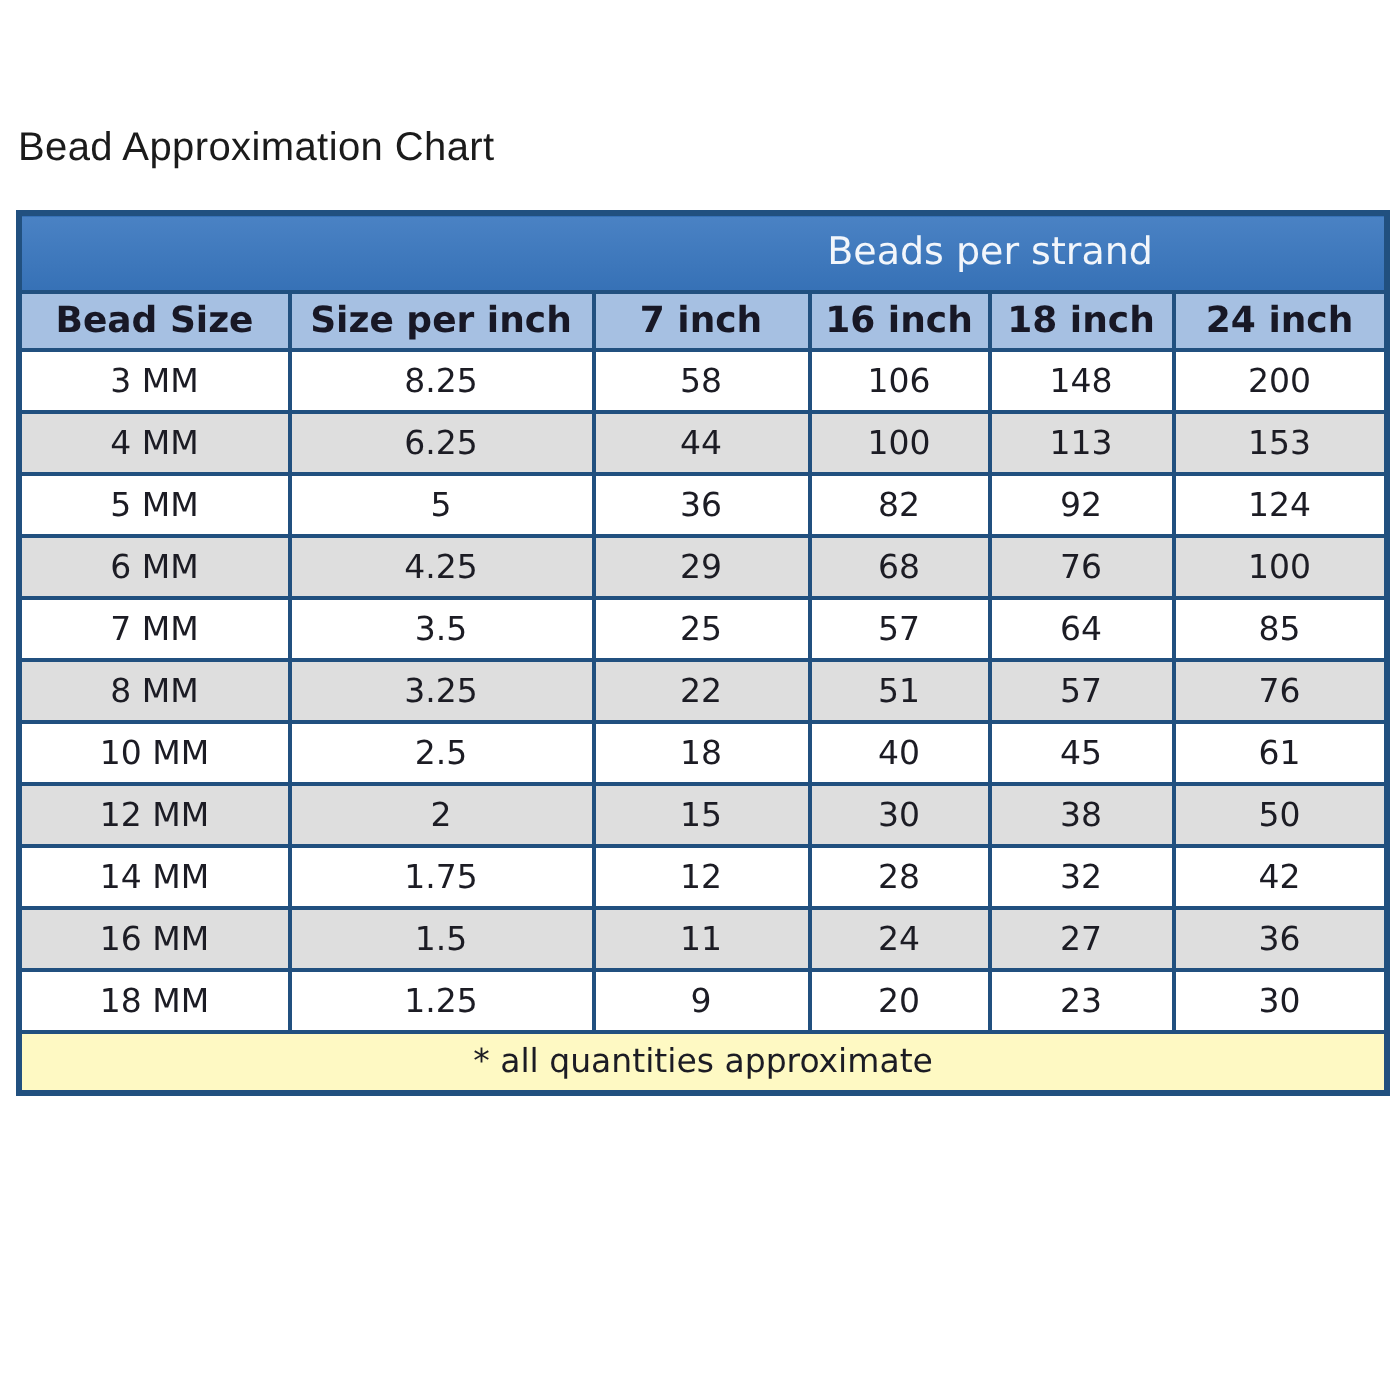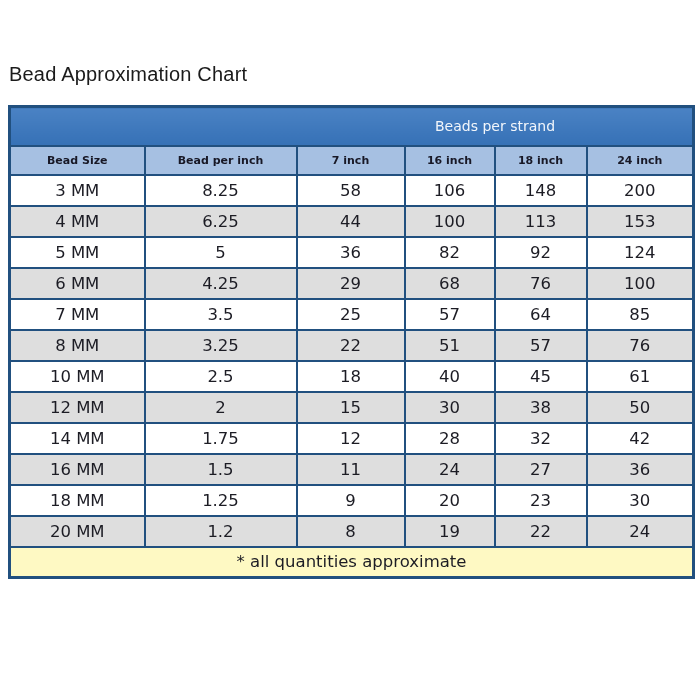--- a/index.html
+++ b/index.html
@@ -33,31 +33,31 @@
     font-family: "DejaVu Sans", sans-serif;
   }
   table.bead-chart, table.bead-chart th, table.bead-chart td {
     border: 2px solid #21507f;
   }
   table.bead-chart { border-width: 3px; }
   .strand-header {
     height: 39px;
     background: linear-gradient(to bottom, #4a82c4, #3671b6);
     color: #f2f6fb;
-    font-size: 14px;
+    font-size: 19px;
     font-weight: 400;
     text-align: center;
     padding-left: 287px;
     vertical-align: middle;
   }
   .col-header-row th {
     height: 29px;
     background: #a6c0e2;
     color: #181826;
-    font-size: 11px;
+    font-size: 18px;
     font-weight: 700;
     text-align: center;
     vertical-align: middle;
     padding: 1px 2px;
   }
   tbody td {
     height: 31px;
     background: #ffffff;
     color: #1c1c24;
     font-size: 16.5px;
@@ -96,21 +96,21 @@
         <col class="c4">
         <col class="c5">
         <col class="c6">
     </colgroup>
     <thead>
       <tr>
         <th class="strand-header" colspan="6">Beads per strand</th>
       </tr>
       <tr class="col-header-row">
         <th>Bead Size</th>
-        <th>Bead per inch</th>
+        <th>Size per inch</th>
         <th>7 inch</th>
         <th>16 inch</th>
         <th>18 inch</th>
         <th>24 inch</th>
       </tr>
     </thead>
     <tbody id="table-body">
         <tr>
           <td>3 MM</td>
           <td>8.25</td>
@@ -191,28 +191,20 @@
           <td>27</td>
           <td>36</td>
         </tr>
         <tr>
           <td>18 MM</td>
           <td>1.25</td>
           <td>9</td>
           <td>20</td>
           <td>23</td>
           <td>30</td>
-        </tr>
-        <tr>
-          <td>20 MM</td>
-          <td>1.2</td>
-          <td>8</td>
-          <td>19</td>
-          <td>22</td>
-          <td>24</td>
         </tr>
       </tbody>
     <tfoot>
       <tr>
         <td class="footnote" colspan="6">* all quantities approximate</td>
       </tr>
     </tfoot>
   </table>
 </div>
 

